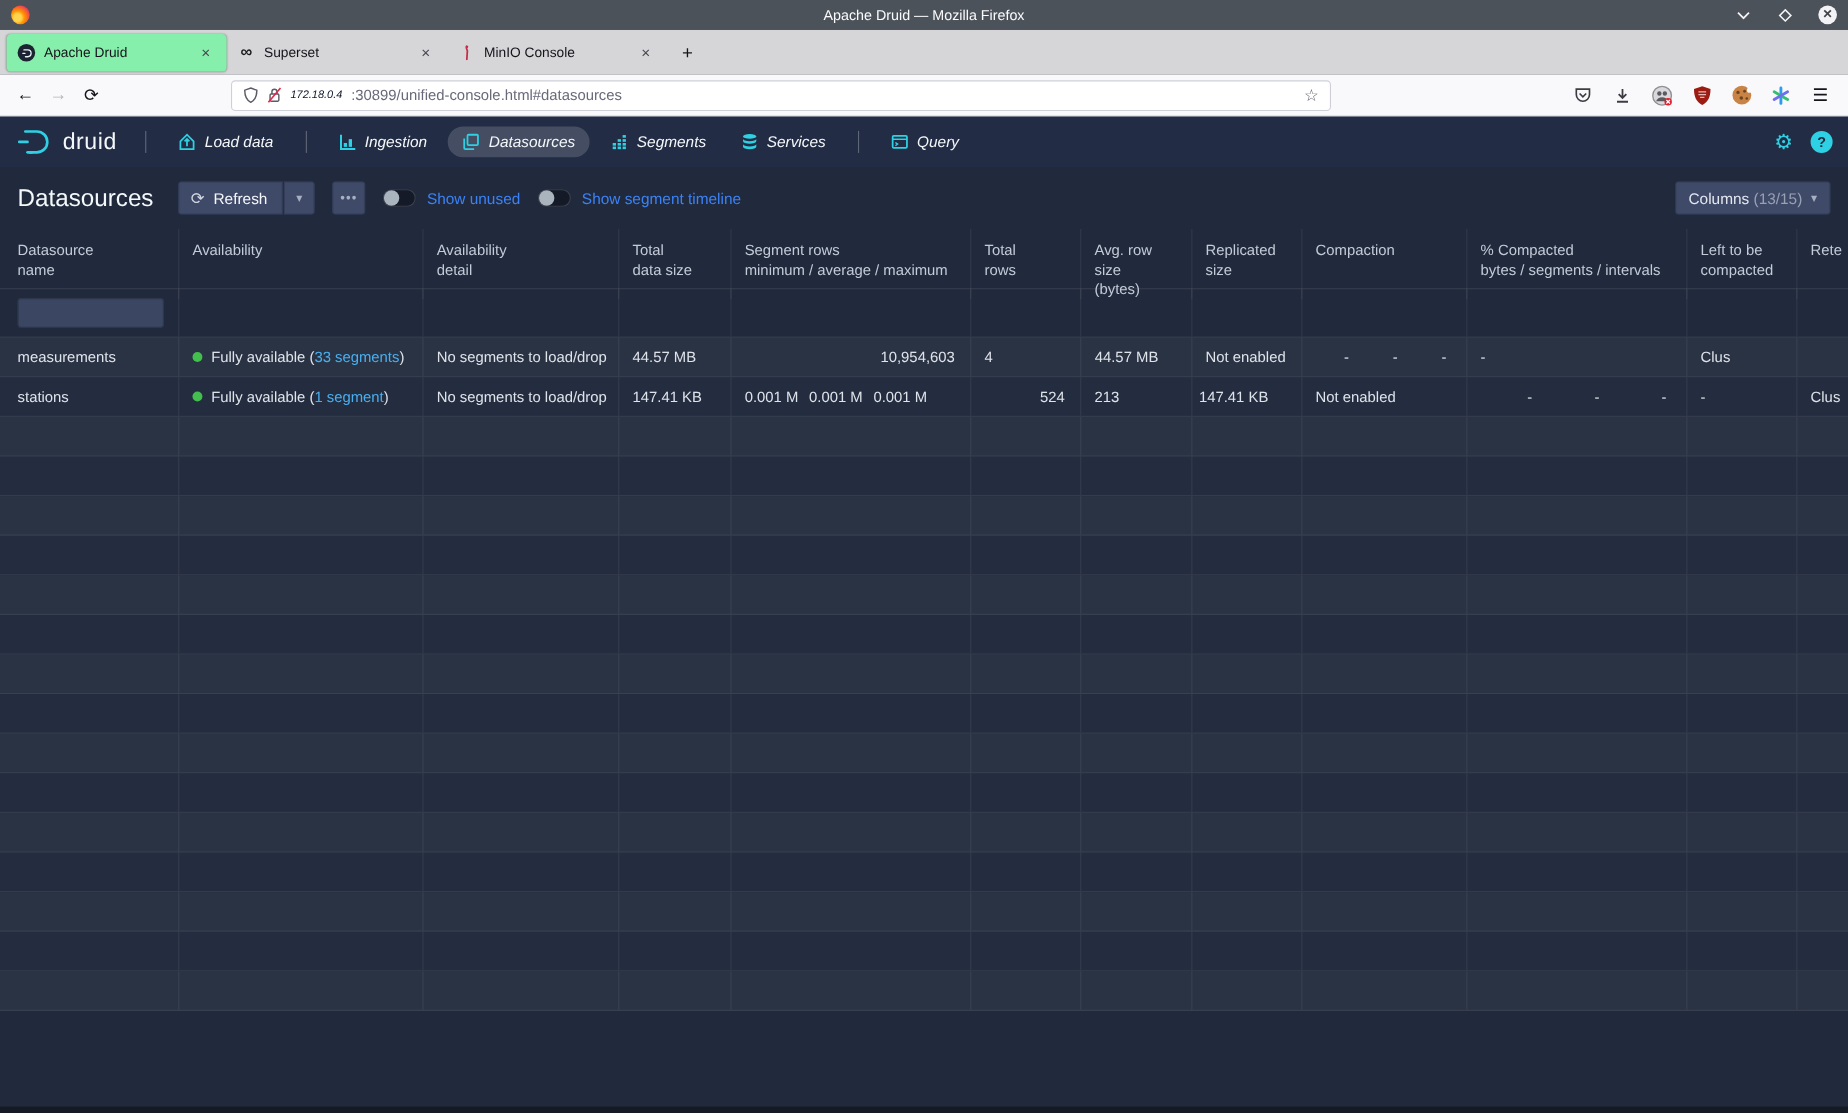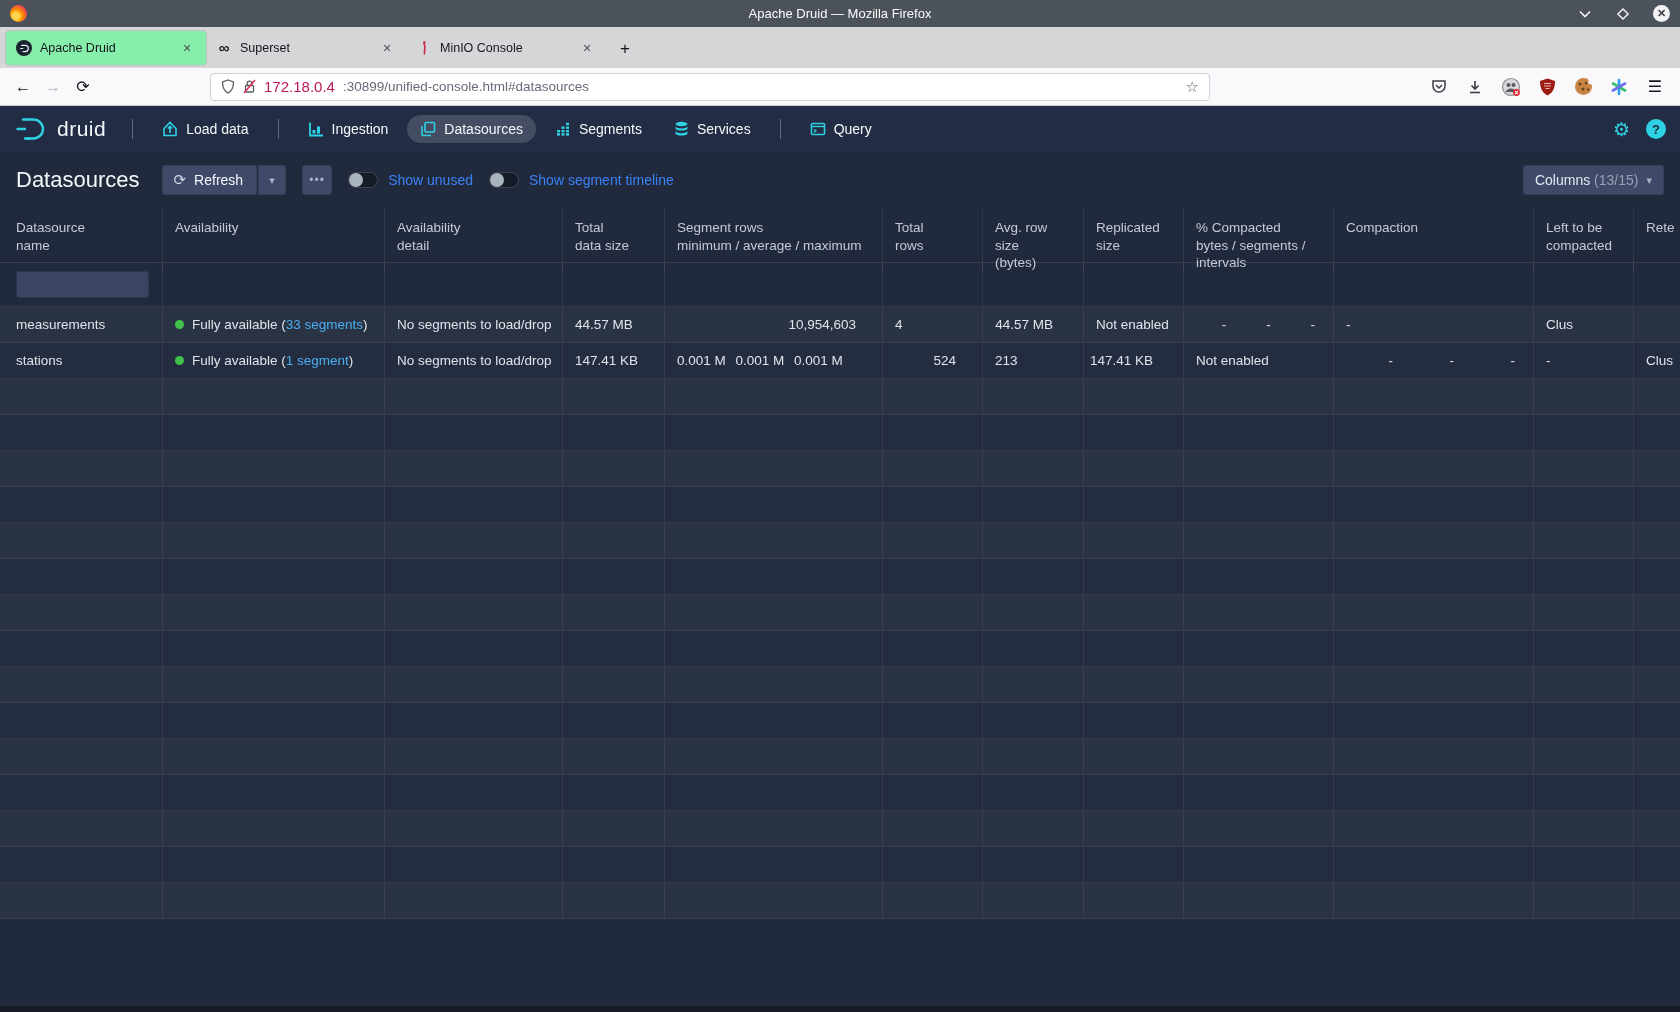--- a/index.html
+++ b/index.html
@@ -33,33 +33,33 @@
             display:flex; align-items:center; justify-content:center; border-radius:4px; }
 
   .toolbar { height:38px; background:#f9f9fb; border-bottom:1px solid #ccccd2;
              display:flex; align-items:center; padding:0 8px; }
   .navbtn { width:30px; height:28px; display:flex; align-items:center; justify-content:center;
             font-size:16px; color:#15141a; border-radius:4px; }
   .navbtn.disabled { color:#b6b6bd; }
   .urlbar { margin-left:112px; width:1000px; height:28px; background:#ffffff;
             border:1px solid #cfcfd8; border-radius:4px; display:flex; align-items:center;
             padding:0 10px; gap:8px; }
-  .urlbar .host { color:#be185d; font-size:15px; }
+  .urlbar .host { color:#0f172a; font-size:10px;font-style:italic; }
   .urlbar .rest { color:#69697a; font-size:13.5px; }
   .urlbar .star { margin-left:auto; color:#5b5b66; font-size:15px; }
   .tb-icons { margin-left:auto; display:flex; align-items:center; gap:14px; padding-right:6px; }
   .tbi { width:22px; height:22px; display:flex; align-items:center; justify-content:center; position:relative; }
 
   
   .dnav { height:46px; background:#222c44; display:flex; align-items:center; padding:0 14px; gap:6px; }
   .brand { display:flex; align-items:center; gap:7px; margin-right:10px; }
   .brand .bname { color:#f5f8fa; font-size:21px; font-weight:300; letter-spacing:.5px; }
   .vsep { width:1px; height:20px; background:rgba(255,255,255,.28); margin:0 10px; }
   .ditem { display:flex; align-items:flex-start; gap:8px; color:#f5f8fa; font-size:14px;
-           padding:6px 13px; border-radius:16px; white-space:nowrap; }
+           padding:6px 13px; border-radius:16px; white-space:nowrap;font-style:italic; }
   .ditem.active { background:rgba(255,255,255,.16); }
   .dnav-right { margin-left:auto; display:flex; align-items:center; gap:16px; }
   .gear { color:#2ed1e4; font-size:19px; }
   .helpbtn { width:20px; height:20px; border-radius:50%; background:#2ed1e4; color:#20293c;
              font-weight:bold; font-size:13px; display:flex; align-items:center; justify-content:center; }
 
   
   .phead { height:56px; display:flex; align-items:center; padding:0 16px; gap:0; }
   .ptitle { color:#f5f8fa; font-size:22px; margin-right:22px; }
   .btn { background:#3f4968; color:#f5f8fa; font-size:14px; height:30px; border-radius:3px;
@@ -88,21 +88,21 @@
   .thead { height:55px; border-bottom:1px solid rgba(255,255,255,.1); }
   .thead .cell { color:#c3cbd8; align-items:flex-start; padding-top:11px; white-space:pre-line;
                  line-height:1.3; overflow:visible; }
   .frow { height:44px; border-bottom:1px solid rgba(255,255,255,.08); }
   .finput { width:133px; height:27px; background:#3b4662; border-radius:3px;
             box-shadow:inset 0 0 0 1px rgba(16,22,26,.3); border:none; }
   .trow { height:36px; border-bottom:1px solid rgba(255,255,255,.07); }
   .trow.odd { background:rgba(255,255,255,.045); }
   .trow.even { background:rgba(255,255,255,.015); }
   .ar { justify-content:flex-end; }
-  .tot-rows { padding-right:26px; }
+  .tot-rows { padding-right:14px; }
   .repl { padding-right:30px; }
   .seg3 span { display:inline-block; width:58.5px; }
   .pct3 { padding:0 4px 0 12px; }
   .pct3 span { flex:1; text-align:right; padding-right:14px; }
   .dot { width:9px; height:9px; border-radius:50%; background:#43bf4d; margin-right:8px; flex:none; }
   .lnk { color:#48aff0; }
   .bottom-strip { position:absolute; left:0; bottom:0; width:100%; height:6px; background:#161a24; }
   svg.ic { display:block; }
 </style>
 </head>
@@ -355,23 +355,23 @@
     <div class="cell">Total
 data size</div>
     <div class="cell">Segment rows
 minimum / average / maximum</div>
     <div class="cell">Total
 rows</div>
     <div class="cell">Avg. row size
 (bytes)</div>
     <div class="cell">Replicated
 size</div>
+    <div class="cell">Compaction</div>
     <div class="cell">% Compacted
 bytes / segments / intervals</div>
-    <div class="cell">Compaction</div>
     <div class="cell">Left to be
 compacted</div>
     <div class="cell">Rete</div>
   </div>
 
   <div class="grid frow">
     <div class="cell">
         <input class="finput" style="">
       </div>
     <div class="cell"></div>

